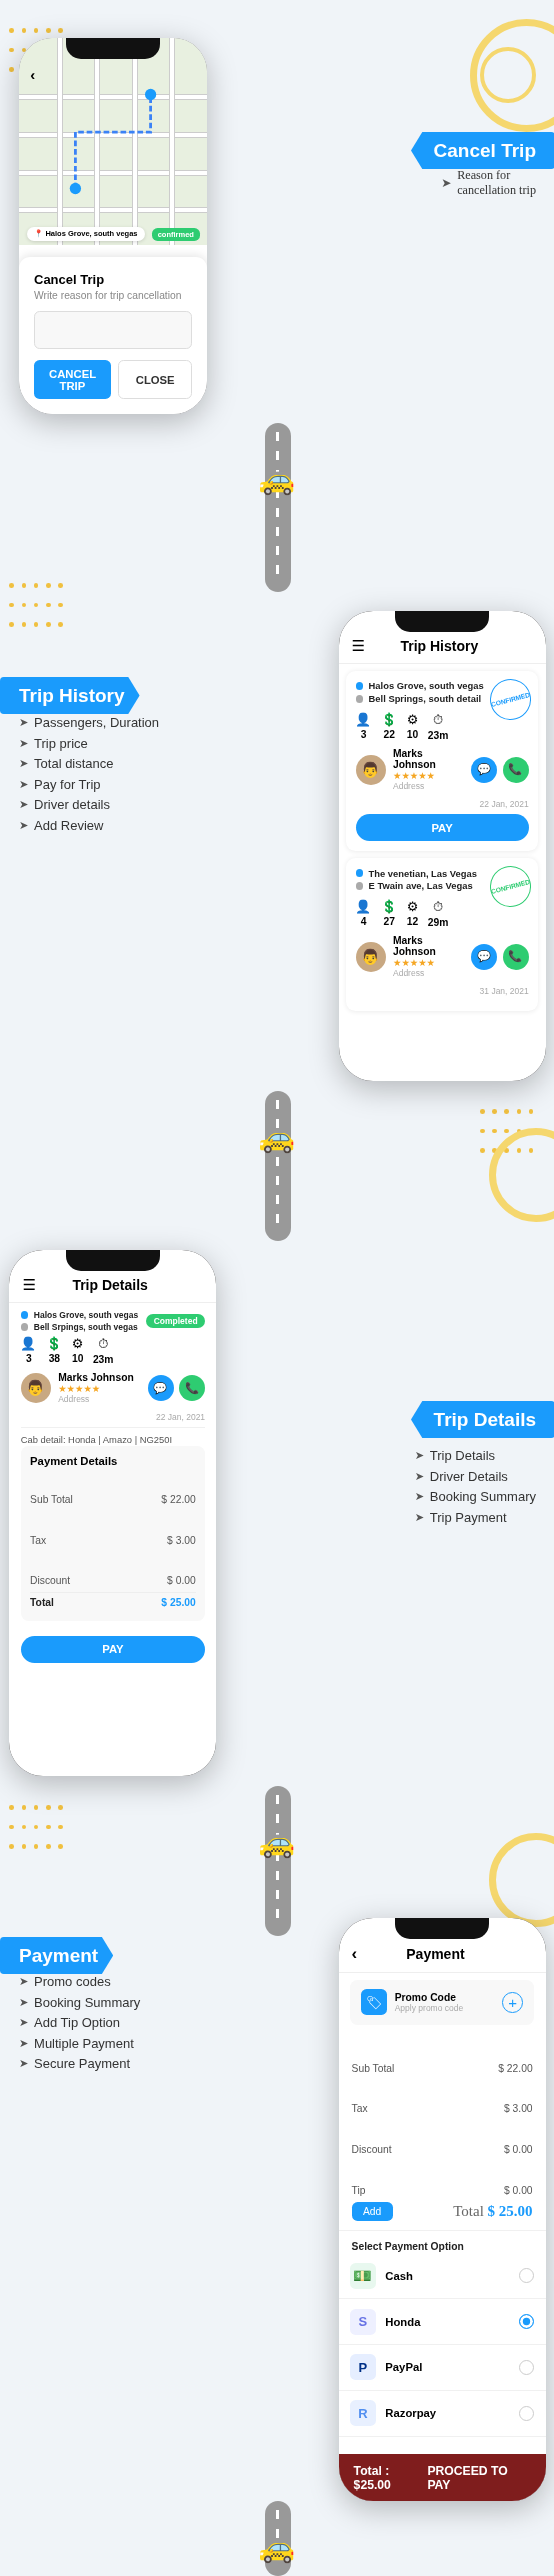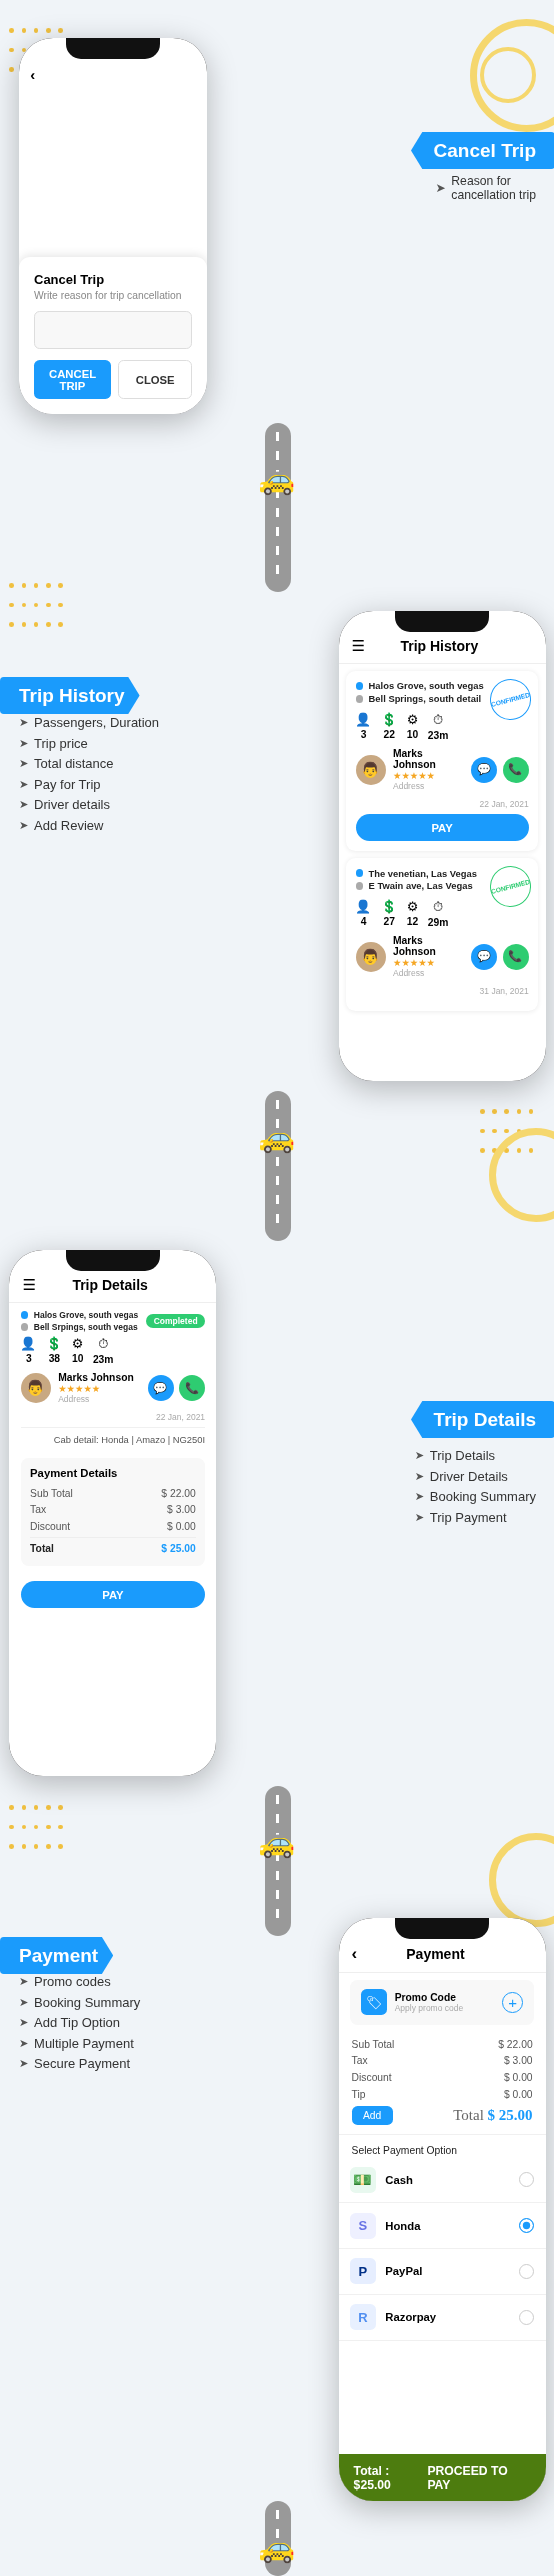--- a/index.html
+++ b/index.html
@@ -330,20 +330,21 @@
       font-weight: 700;
       font-size: 11.3px;
       margin-bottom: 5.6px;
     }
     .payment-row {
       display: flex;
       justify-content: space-between;
       font-size: 10.3px;
       padding: 2.8px 0;
       color: #555;
+      margin-top: 24px;
     }
     .payment-row.total {
       font-weight: 700;
       color: #222;
       border-top: 0.9px solid #eee;
       padding-top: 4.7px;
       margin-top: 2.8px;
     }
     .payment-row.total span:last-child { color: #1a9bfc; }
     .cab-detail {
@@ -428,21 +429,21 @@
     }
     .radio-circle.selected {
       border-color: #1a9bfc;
       background: #1a9bfc;
       box-shadow: inset 0 0 0 2.8px #fff;
     }
     .proceed-bar {
       display: flex;
       justify-content: space-between;
       align-items: center;
-      background: #4d7c0f;
+      background: #7f1d1d;
       padding: 9.4px 15px;
       position: absolute;
       bottom: 0;
       left: 0;
       right: 0;
     }
     .proceed-total { color: #fff; font-weight: 700; font-size: 12.2px; }
     .proceed-btn { color: #fff; font-weight: 700; font-size: 12.2px; }
 
     
@@ -488,38 +489,59 @@
 
 <div class="circle-deco" style="top:19px; right:-28px; width:113px; height:113px; border-color:#f5d76e;"></div>
 <div class="circle-deco" style="top:47px; right:19px; width:56px; height:56px; border-color:#f5d76e; border-width:4.7px;"></div>
 
 <div class="phone-mockup" style="top:38px; left:19px; width:188px; height:376px;">
   <div class="phone-screen">
     <div class="phone-notch"></div>
 
     <div style="position:absolute; top:28px; left:11.3px; font-size:15px; font-weight:700; z-index:15;">‹</div>
 
+    <div class="map-bg" style="width:100%; height:207px; position:relative;">
+
+      <div class="map-road-h" style="top:56px; left:0; right:0;"></div>
+      <div class="map-road-h" style="top:94px; left:0; right:0;"></div>
+      <div class="map-road-h" style="top:132px; left:0; right:0;"></div>
+      <div class="map-road-h" style="top:169px; left:0; right:0;"></div>
+      <div class="map-road-v" style="left:38px; top:0; bottom:0;"></div>
+      <div class="map-road-v" style="left:75px; top:0; bottom:0;"></div>
+      <div class="map-road-v" style="left:113px; top:0; bottom:0;"></div>
+      <div class="map-road-v" style="left:150px; top:0; bottom:0;"></div>
+
+      <svg style="position:absolute; top:0; left:0; width:100%; height:100%;" viewBox="0 0 200 220" width="188" height="207">
+        <polyline points="60,160 60,100 140,100 140,60" stroke="#3b82f6" stroke-width="3" fill="none" stroke-dasharray="6,3"></polyline>
+        <circle cx="60" cy="160" r="6" fill="#1a9bfc"></circle>
+        <circle cx="140" cy="60" r="6" fill="#1a9bfc"></circle>
+      </svg>
+
+      <div style="position:absolute; bottom:3.8px; left:7.5px; background:#fff; border-radius:7.5px; padding:2.8px 7.5px; font-size:7.5px; font-weight:700; box-shadow:0 0.9px 3.8px rgba(0,0,0,0.15);">📍 Halos Grove, south vegas</div>
+
+      <div style="position:absolute; bottom:3.8px; right:7.5px; background:#2ecc71; color:#fff; border-radius:5.6px; padding:1.9px 5.6px; font-size:7.5px; font-weight:700;">confirmed</div>
+    </div>
 
     <div class="cancel-modal">
       <div class="cancel-modal-title">Cancel Trip</div>
       <div class="cancel-modal-sub">Write reason for trip cancellation</div>
       <div class="cancel-input" style="background:#f8f8f8;"></div>
       <div class="cancel-buttons">
         <button class="btn-cancel-trip">CANCEL TRIP</button>
         <button class="btn-close">CLOSE</button>
       </div>
     </div>
   </div>
 </div>
 
 <div style="position:absolute; top:132px; right:0; z-index:10;">
   <div class="section-label-box" style="clip-path: polygon(11.3px 0, 100% 0, 100% 100%, 11.3px 100%, 0 50%); border-radius: 0 3.8px 3.8px 0; padding: 7.5px 19px 7.5px 22.6px;">Cancel Trip</div>
 </div>
 
-<div style="position:absolute; top:174px; right:19px; z-index:10;">
+<div style="position:absolute; top:168px; right:19px; z-index:10;font-family:Liberation Serif, serif;">
   <div class="cancel-label-arrow">Reason for<br>cancellation trip</div>
 </div>
 
 <div style="position:absolute; top:423px; left:50%; transform:translateX(-50%); z-index:1;">
   <div style="width:26px; height:169px; background:#999; border-radius:13px; position:relative;">
     <div style="position:absolute; left:50%; top:9.4px; bottom:9.4px; width:2.8px; margin-left:-1.4px; background: repeating-linear-gradient(to bottom, #fff 0, #fff 9.4px, transparent 9.4px, transparent 19px);"></div>
   </div>
 </div>
 
 <div class="car-icon" style="top:461px; left:50%; transform:translateX(-50%);">🚕</div>
@@ -750,21 +772,21 @@
           <div class="driver-stars">★★★★★</div>
           <div class="driver-addr">Address</div>
         </div>
         <div class="driver-actions">
           <button class="action-btn action-btn-blue">💬</button>
           <button class="action-btn action-btn-green">📞</button>
         </div>
       </div>
       <div style="font-size:8.5px; color:#aaa; text-align:right; margin-bottom:5.6px;">22 Jan, 2021</div>
 
-      <div class="cab-detail" style="padding:0; border-top:0.9px solid #f0f0f0; padding-top:5.6px; margin-bottom:13px;text-align:right;">Cab detail: Honda | Amazo | NG250I</div>
+      <div class="cab-detail" style="padding:0; border-top:0.9px solid #f0f0f0; padding-top:5.6px; margin-bottom:1px;">Cab detail: Honda | Amazo | NG250I</div>
 
       <div style="background:#f8f8f8; border-radius:7.5px; padding:9.4px;">
         <div class="details-section-title">Payment Details</div>
         <div class="payment-row">
           <span>Sub Total</span>
           <span>$ 22.00</span>
         </div>
         <div class="payment-row">
           <span>Tax</span>
           <span>$ 3.00</span>
@@ -896,21 +918,21 @@
         <div style="font-size:15px; font-weight:700; color:#222;font-family:Liberation Serif, serif;">
           <span style="color:#666; font-weight:400;">Total </span>
           <span style="color:#1a9bfc;">$ 25.00</span>
         </div>
       </div>
     </div>
 
     <div style="border-top:0.9px solid #f0f0f0; margin:5.6px 0;"></div>
 
     <div style="padding:3.8px 13px 1.9px;">
-      <div style="font-size:10.3px; font-weight:400; color:#222;">Select Payment Option</div>
+      <div style="font-size:10.3px; font-weight:700; color:#222;">Select Payment Option</div>
     </div>
 
     <div class="payment-option-row">
       <div class="payment-option-icon" style="background:#e8f8ef; color:#2ecc71; font-size:15px;">💵</div>
       <div class="payment-option-label">Cash</div>
       <div class="radio-circle"></div>
     </div>
 
     <div class="payment-option-row">
       <div class="payment-option-icon" style="background:#eef0ff; color:#6772e5; font-weight:700; font-size:13px;">S</div>

